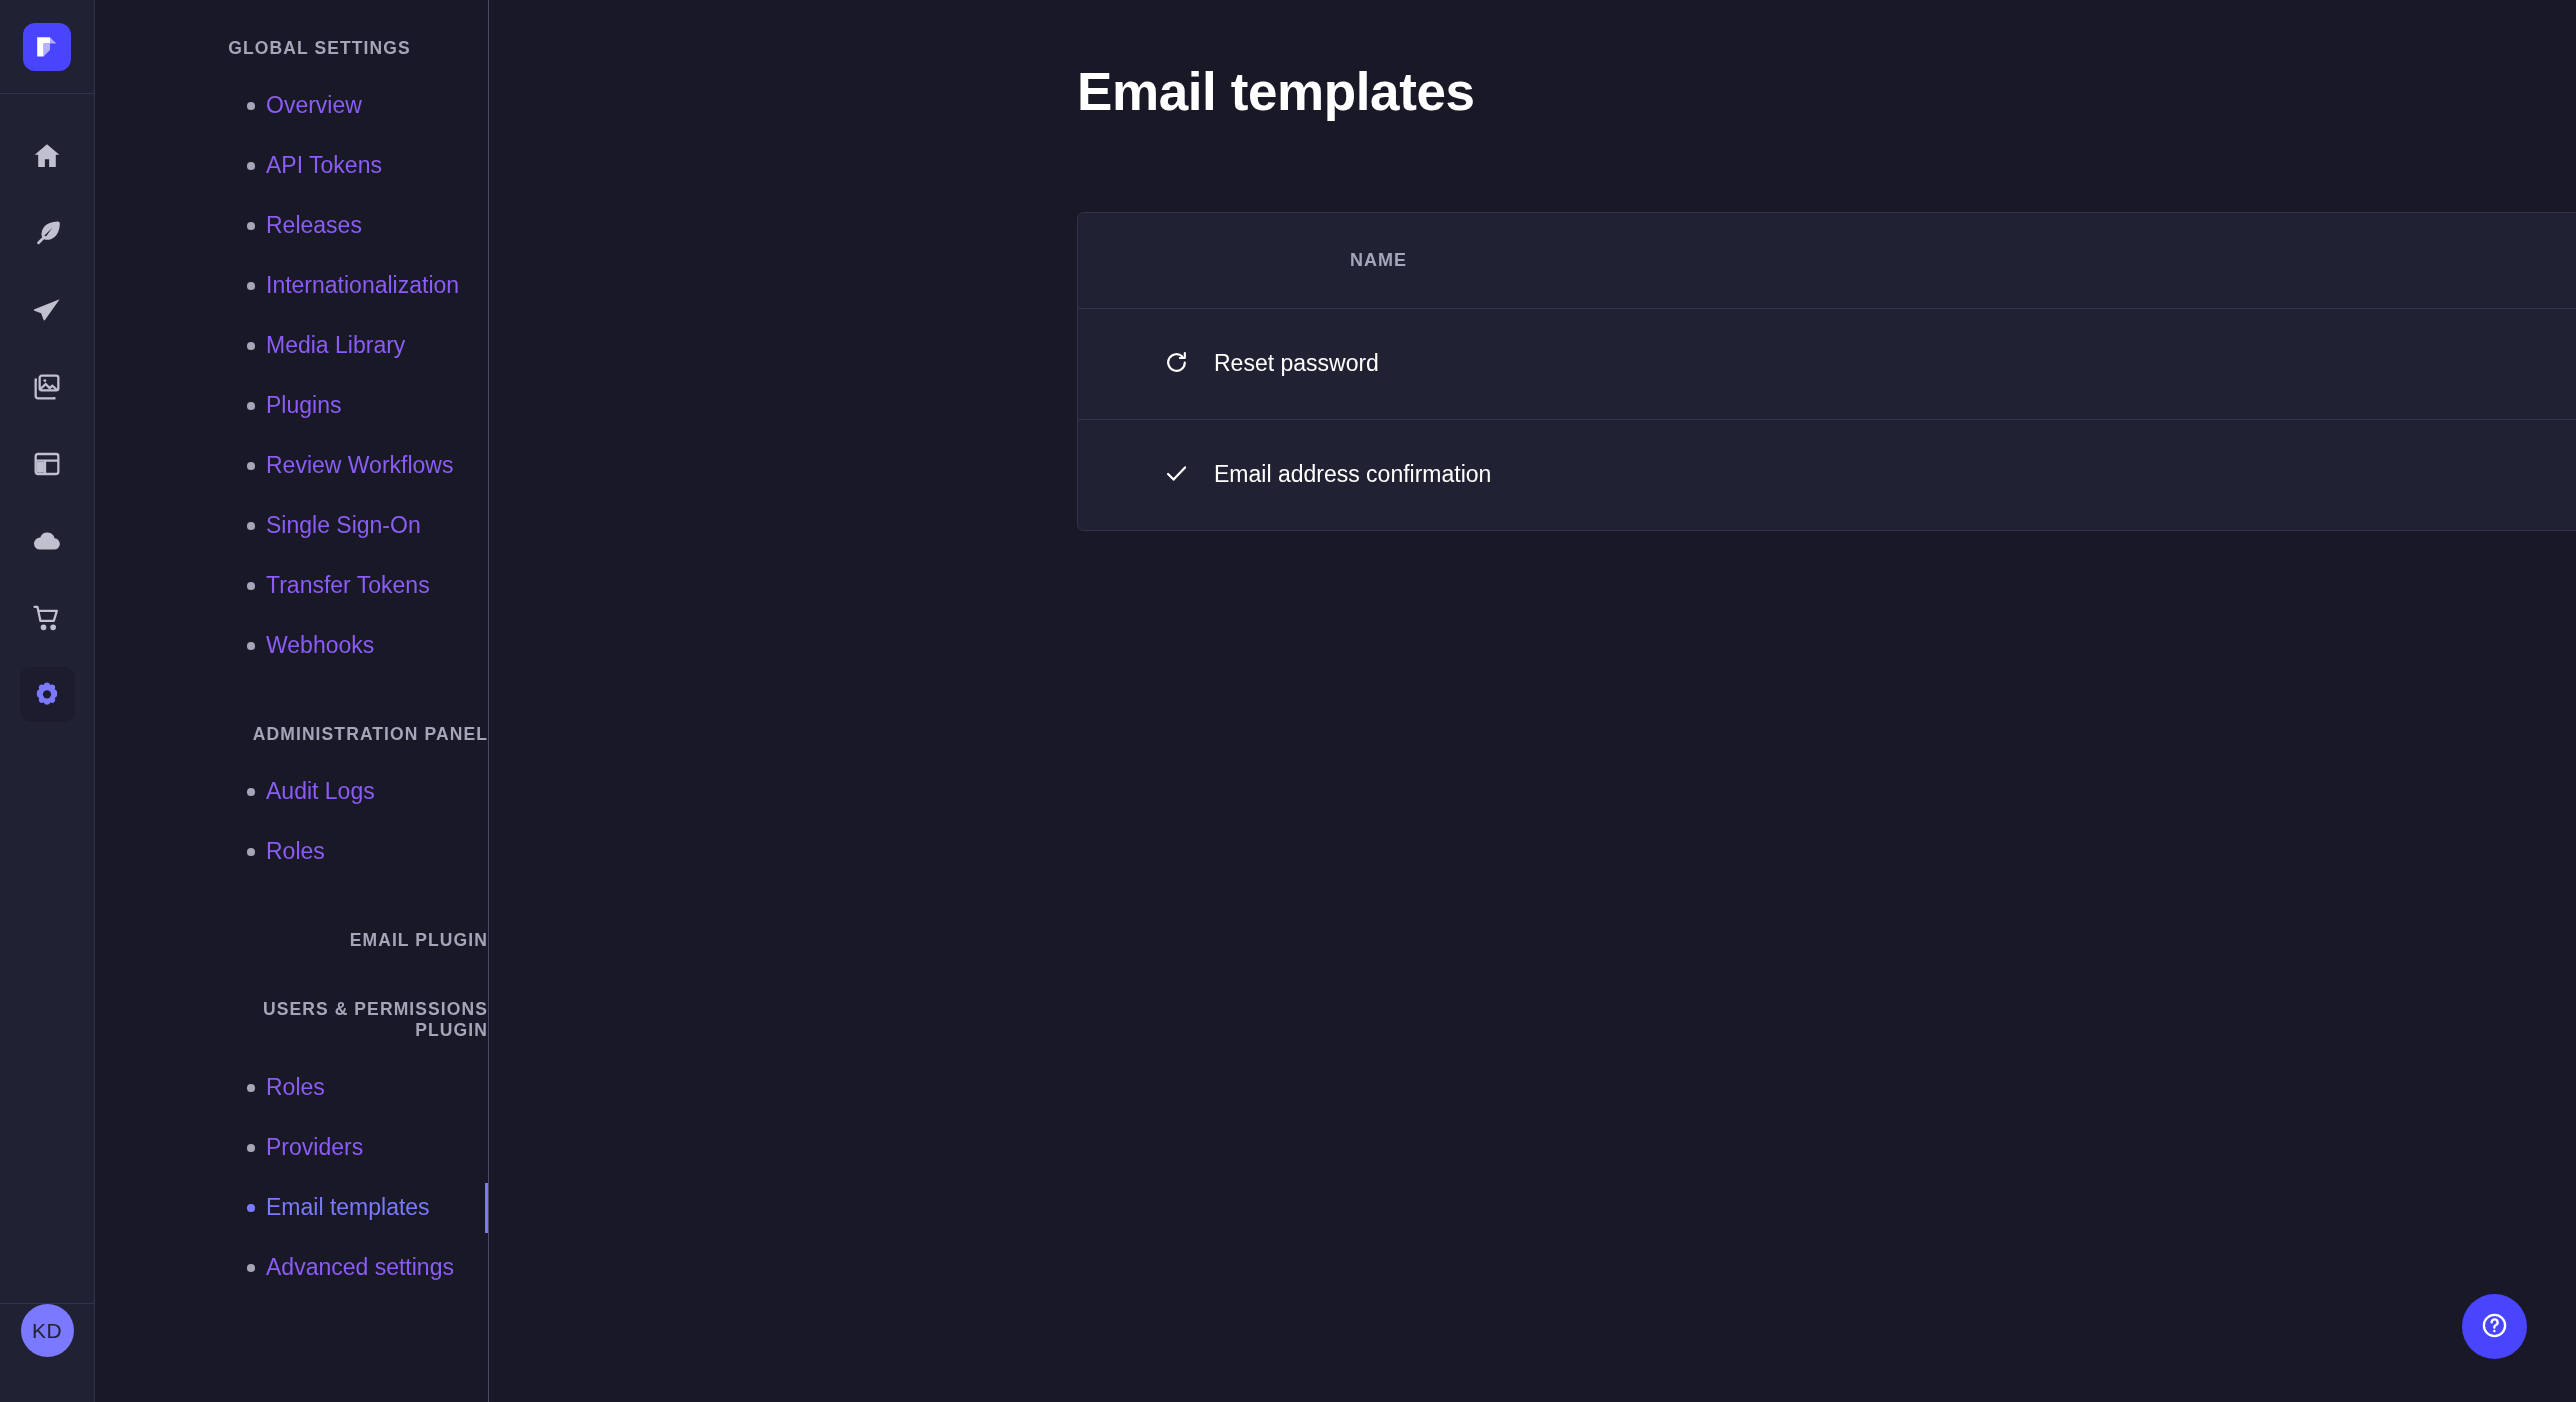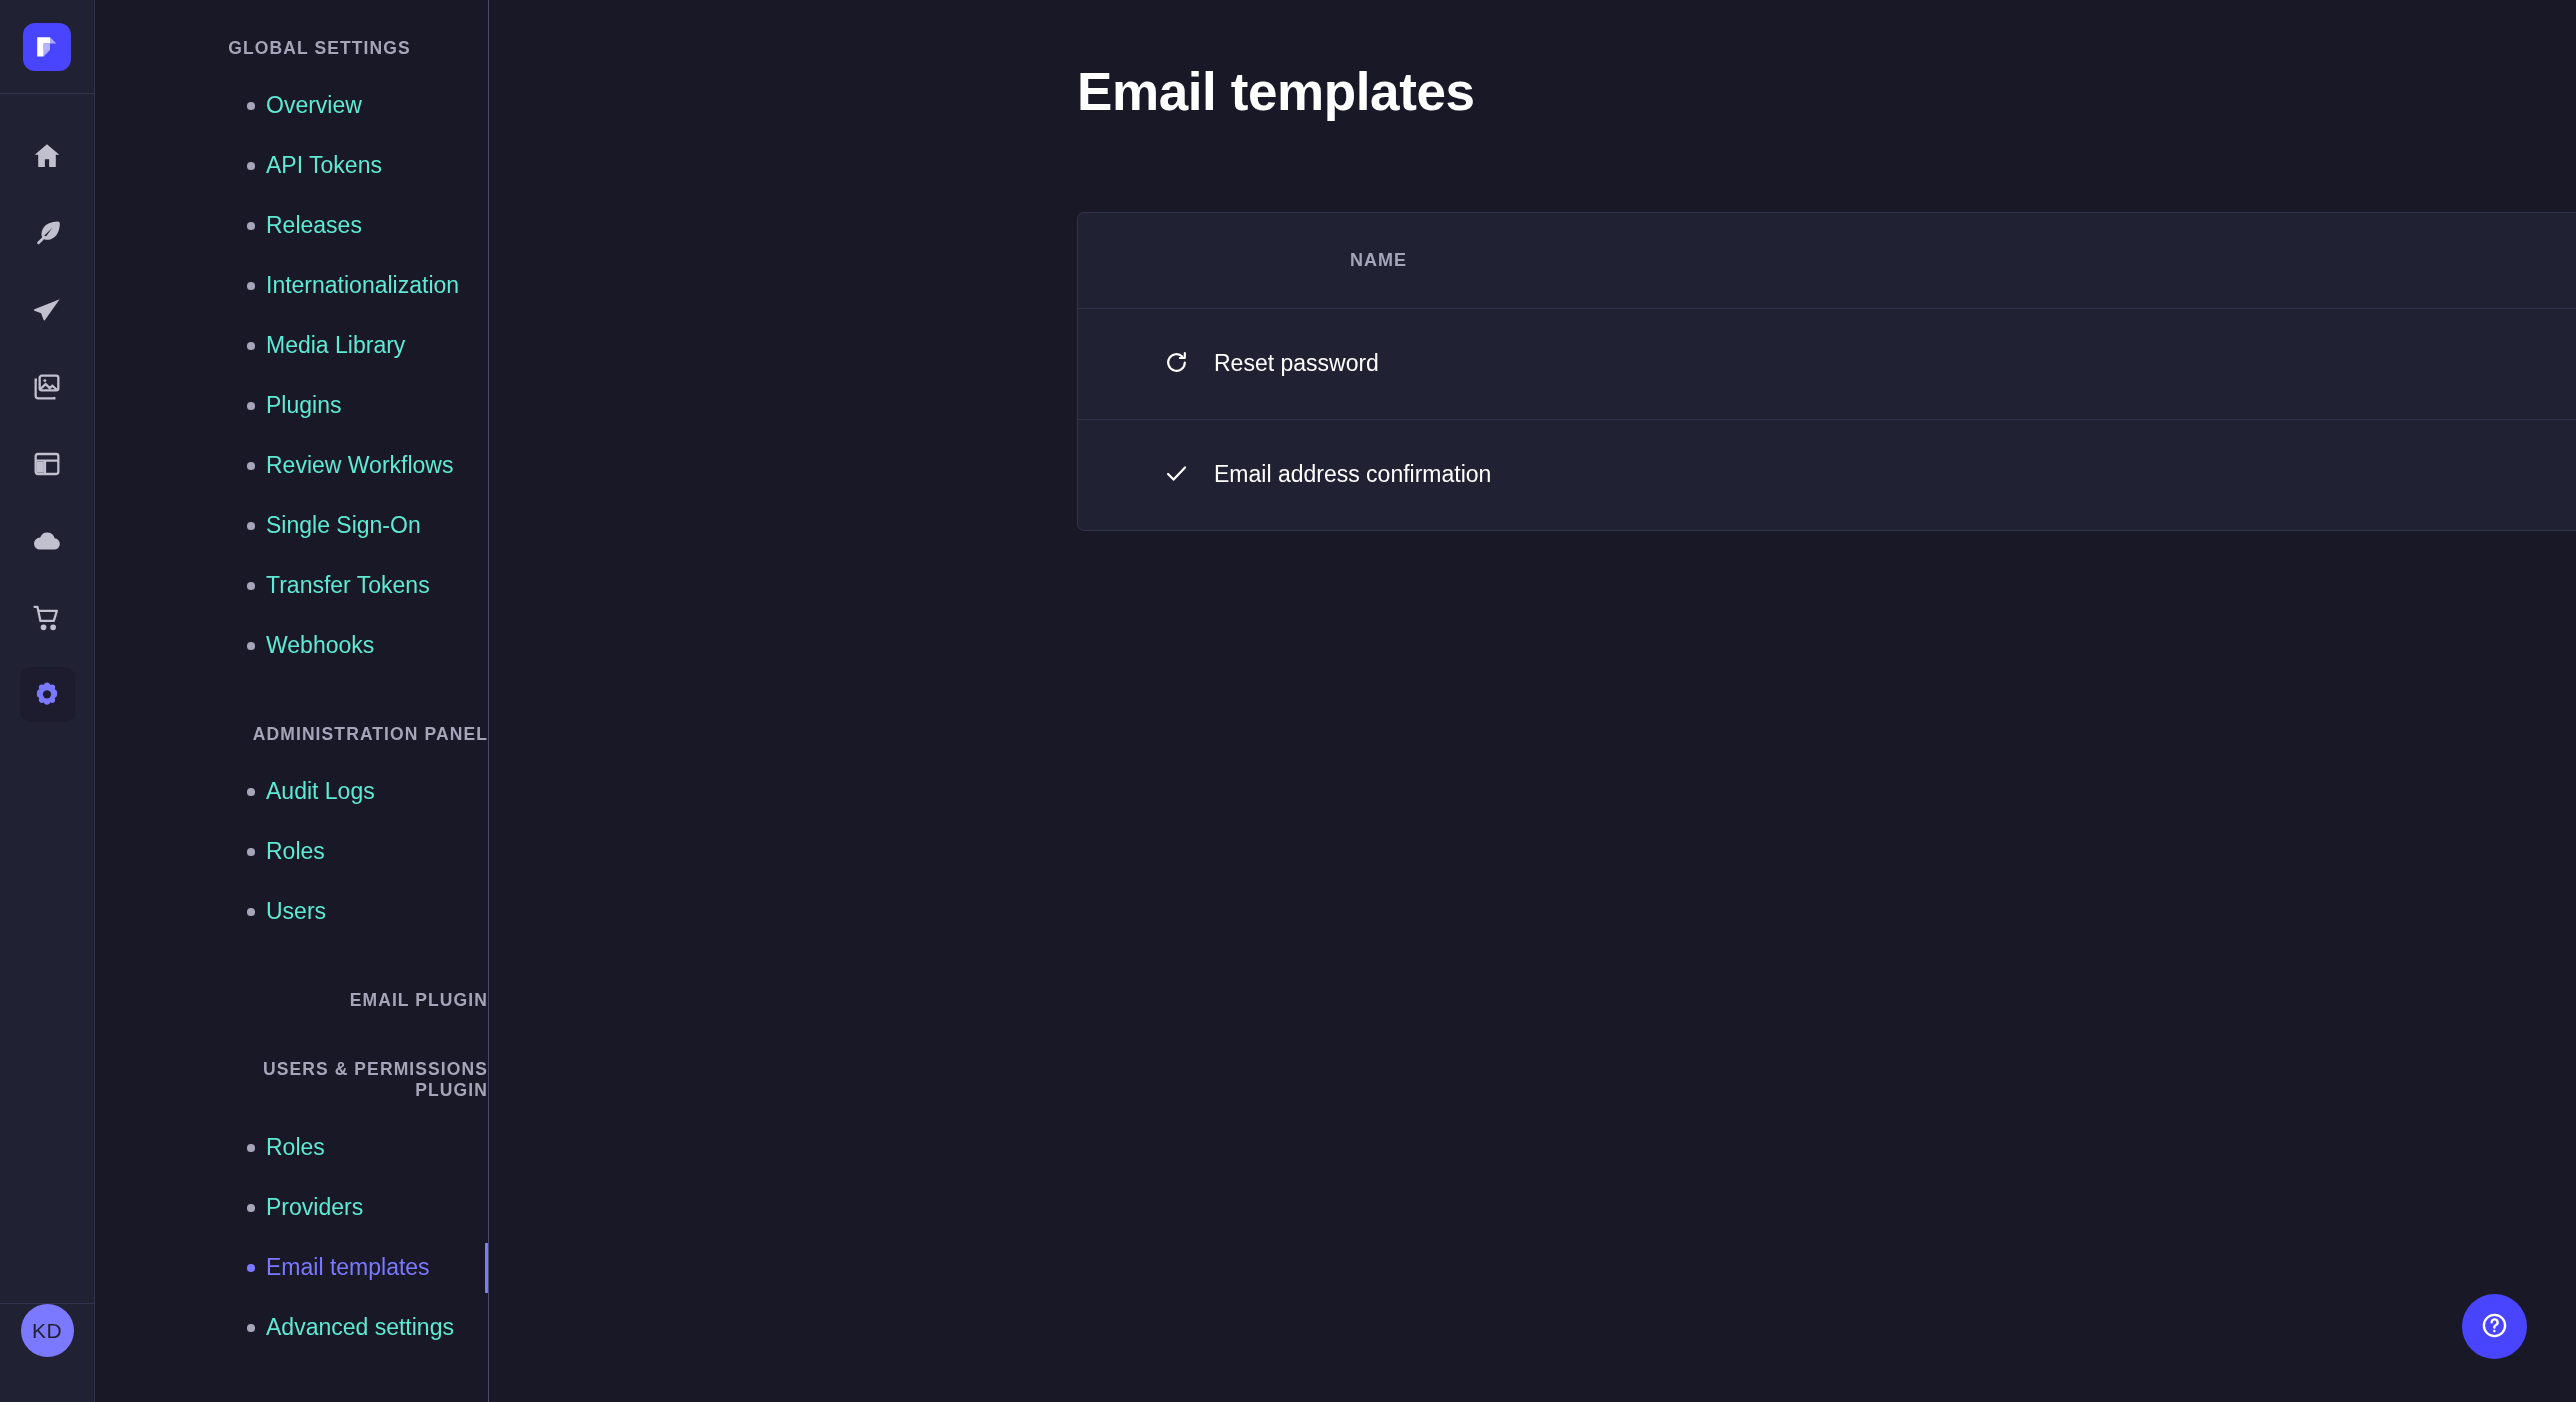--- a/index.html
+++ b/index.html
@@ -110,21 +110,21 @@
   .sb-section-title.later { margin-top: 48px; text-align: right; }
 
   .sb-list { margin-top: 17px; }
 
   .sb-item {
     position: relative;
     display: flex;
     align-items: center;
     height: 60px;
     padding-left: 135px;
-    color: #5eead4;
+    color: #8b5cf6;
     font-size: 23px;
     cursor: pointer;
   }
   .sb-item .dot {
     position: absolute;
     left: 152px;
     width: 7.7px;
     height: 7.7px;
     border-radius: 50%;
     background: #a5a5ba;
@@ -358,24 +358,20 @@
       <div class="sb-section-title later">Administration Panel</div>
       <div class="sb-list">
         <div class="sb-item">
           <span class="dot"></span>
           <span class="sb-label">Audit Logs</span>
         </div>
         <div class="sb-item">
           <span class="dot"></span>
           <span class="sb-label">Roles</span>
         </div>
-        <div class="sb-item">
-          <span class="dot"></span>
-          <span class="sb-label">Users</span>
-        </div>
       </div>
 
       <div class="sb-section-title later">Email Plugin</div>
 
       <div class="sb-section-title later">Users &amp; Permissions Plugin</div>
       <div class="sb-list">
         <div class="sb-item">
           <span class="dot"></span>
           <span class="sb-label">Roles</span>
         </div>

